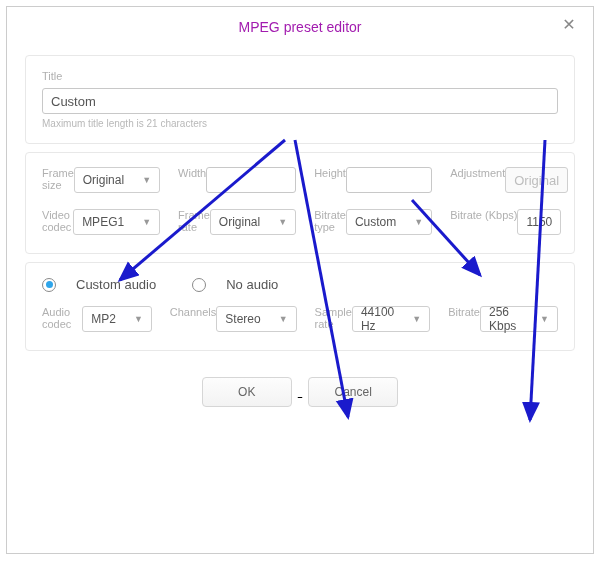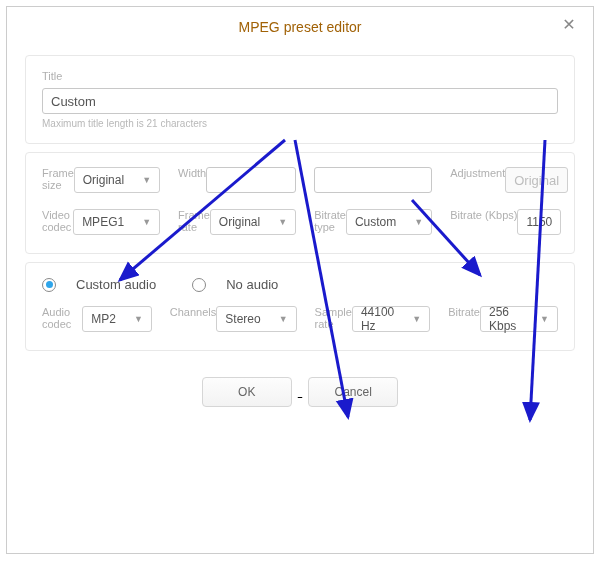--- a/index.html
+++ b/index.html
@@ -1,20 +1,20 @@
 <!DOCTYPE html>
 <html><head>
 <meta charset="utf-8">
 <style>
   * { box-sizing: border-box; font-family: "Segoe UI", Arial, sans-serif; }
   body { margin: 0; background: #fff; }
   .stage { width: 600px; height: 561px; position: relative; overflow: hidden; }
   .dialog { position: absolute; left: 6px; top: 6px; width: 588px; height: 548px; background: #fff; border: 1px solid #ccc; }
   .titlebar { height: 40px; position: relative; text-align: center; }
-  .titlebar .title { color: #a16207; font-size: 14px; line-height: 40px; }
+  .titlebar .title { color: #a21caf; font-size: 14px; line-height: 40px; }
   .titlebar .close { position: absolute; right: 14px; top: 8px; width: 20px; height: 20px; color: #888; font-size: 16px; cursor: pointer; }
   .panel { margin: 8px 18px; border: 1px solid #e8e8e8; border-radius: 4px; background: #fff; padding: 14px 16px; }
   .row1 { display: flex; gap: 14px; }
   .iconcol { width: 52px; }
   .smlabel { font-size: 11px; color: #b0b0b0; margin-bottom: 6px; display: block; }
   .filmicon { width: 36px; height: 36px; position: relative; margin-top: 2px; }
   .filmicon::before, .filmicon::after {
     content: ""; position: absolute; top: 0; bottom: 0; width: 6px;
     background: repeating-linear-gradient(#b8862a 0 4px, #fff 4px 8px);
   }
@@ -69,20 +69,21 @@
           <div class="select">
               <span>Original</span>
               <span class="caret">▼</span>
             </div>
         </div>
         <div class="field">
           <span class="smlabel">Width</span>
           <input class="text-input" style="height: 26px; font-size: 12px;" value="">
         </div>
         <div class="field">
+          <span class="smlabel">Height</span>
           <input class="text-input" style="height: 26px; font-size: 12px;" value="">
         </div>
         <div class="field">
           <span class="smlabel">Adjustment</span>
           <div class="readonly-box">
               <span>Original</span>
             </div>
         </div>
 
         <div class="field">

